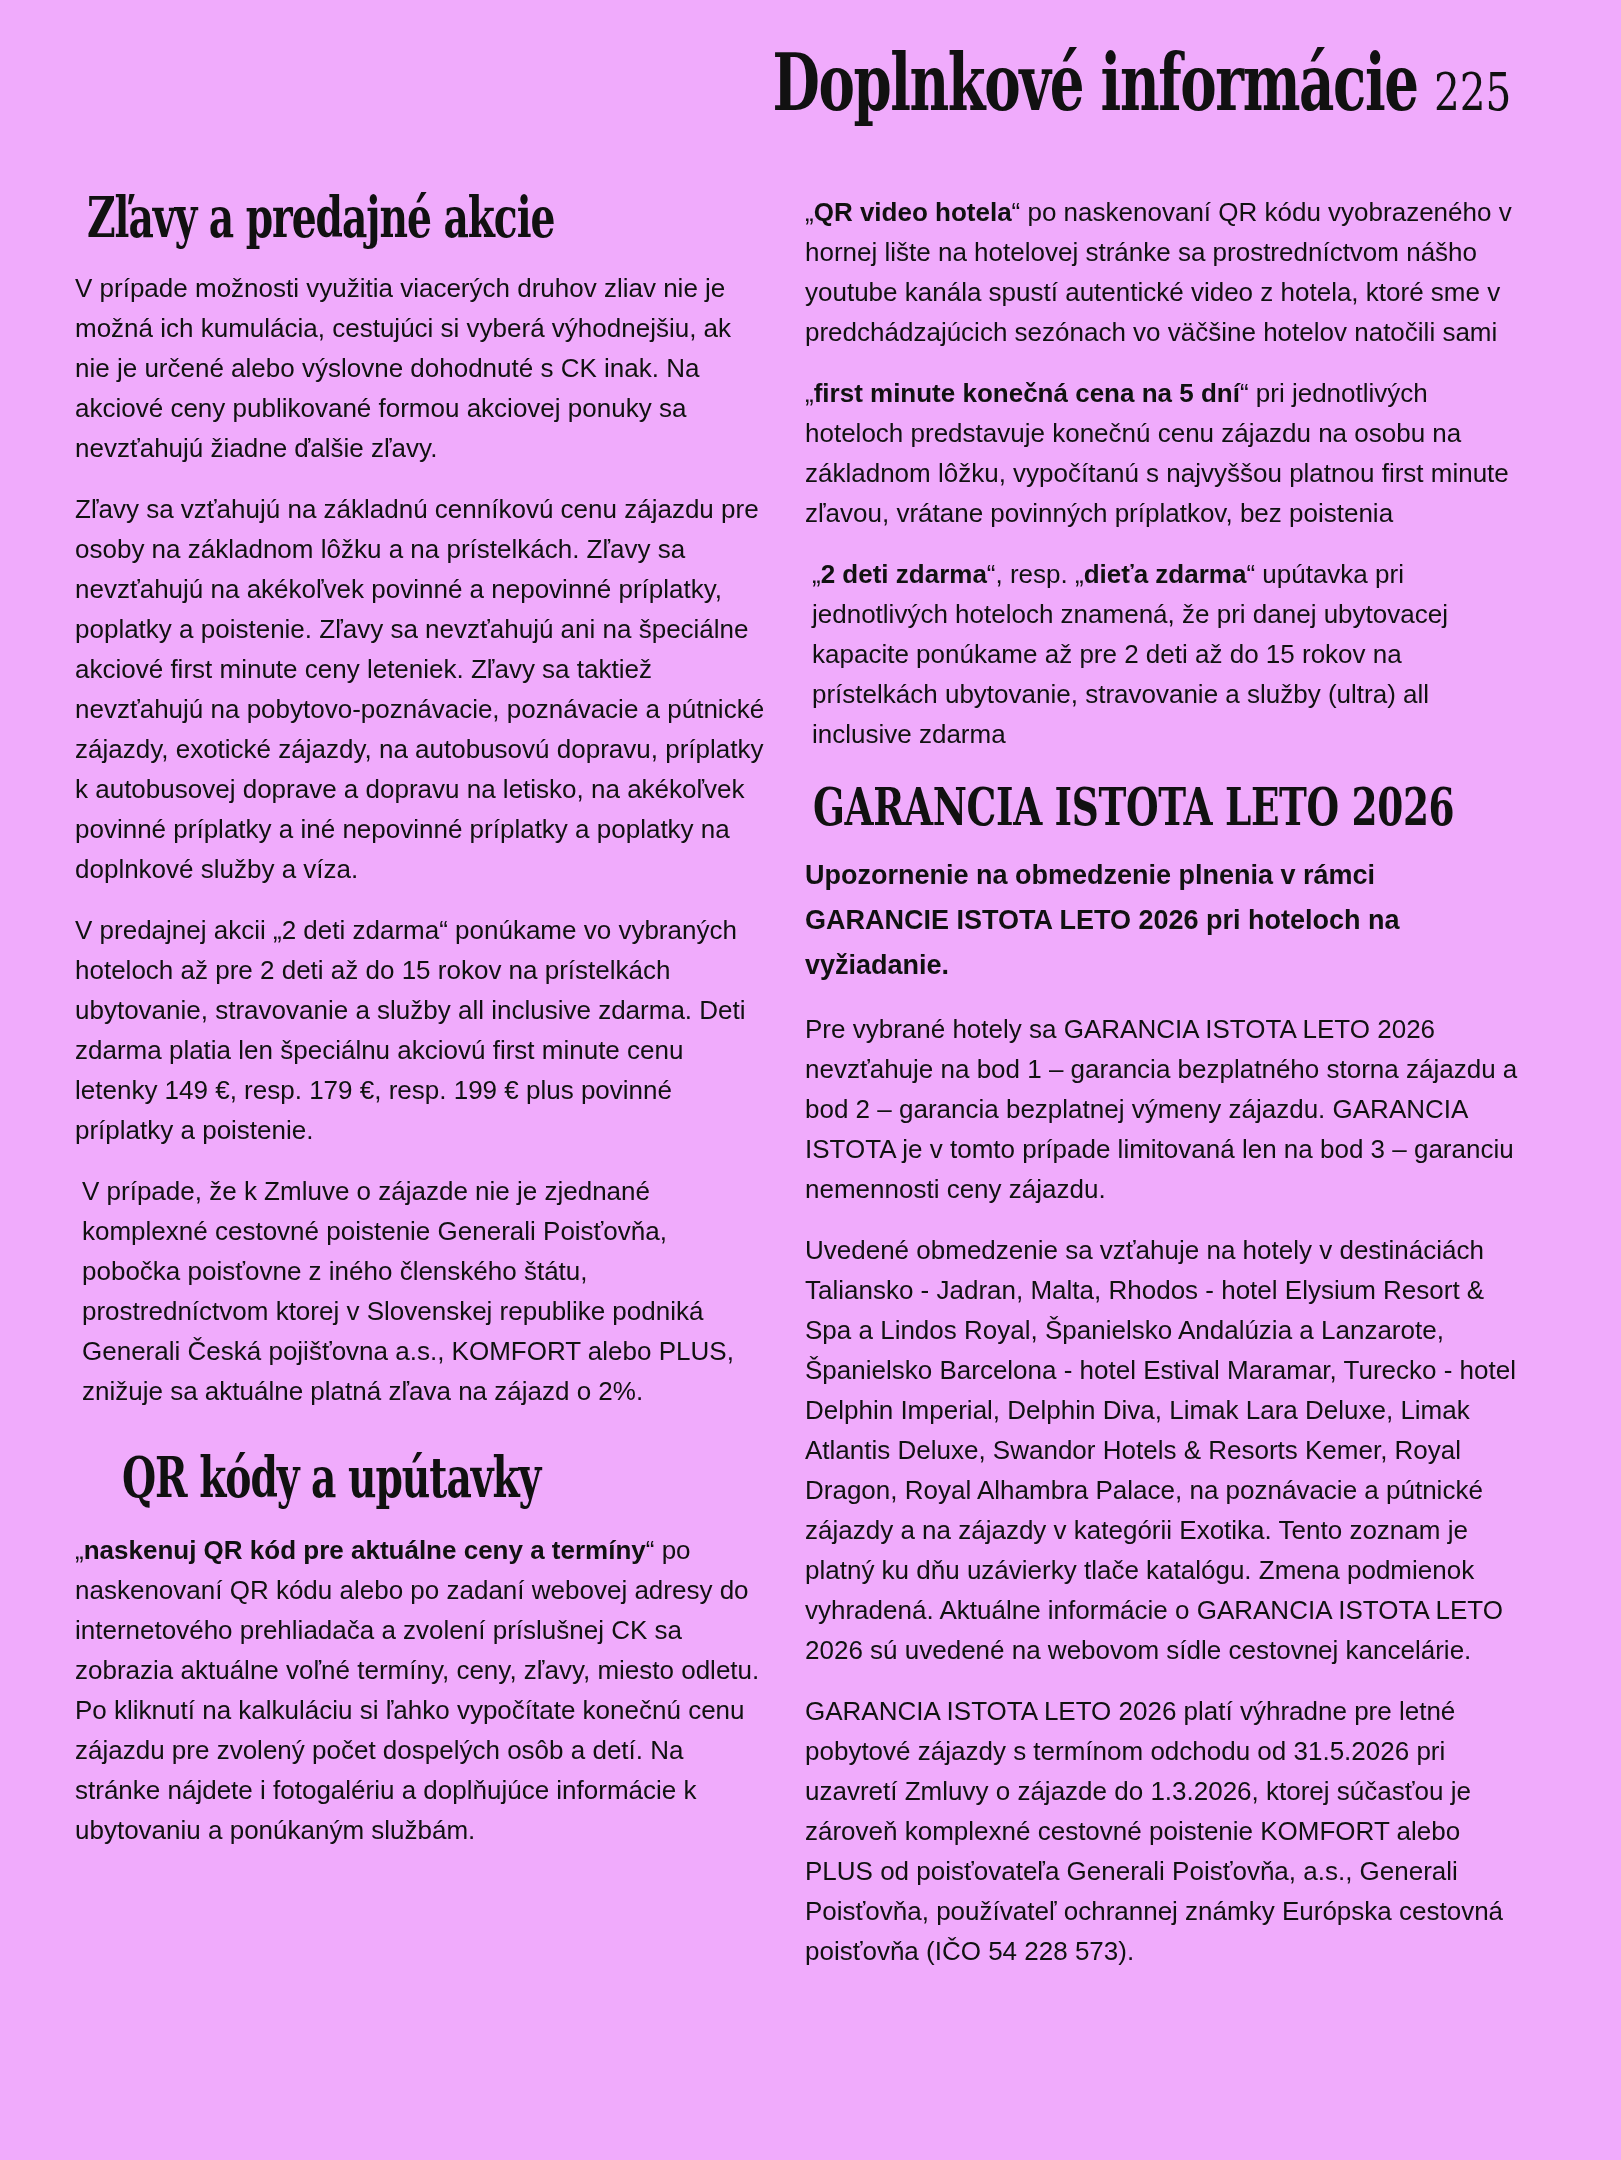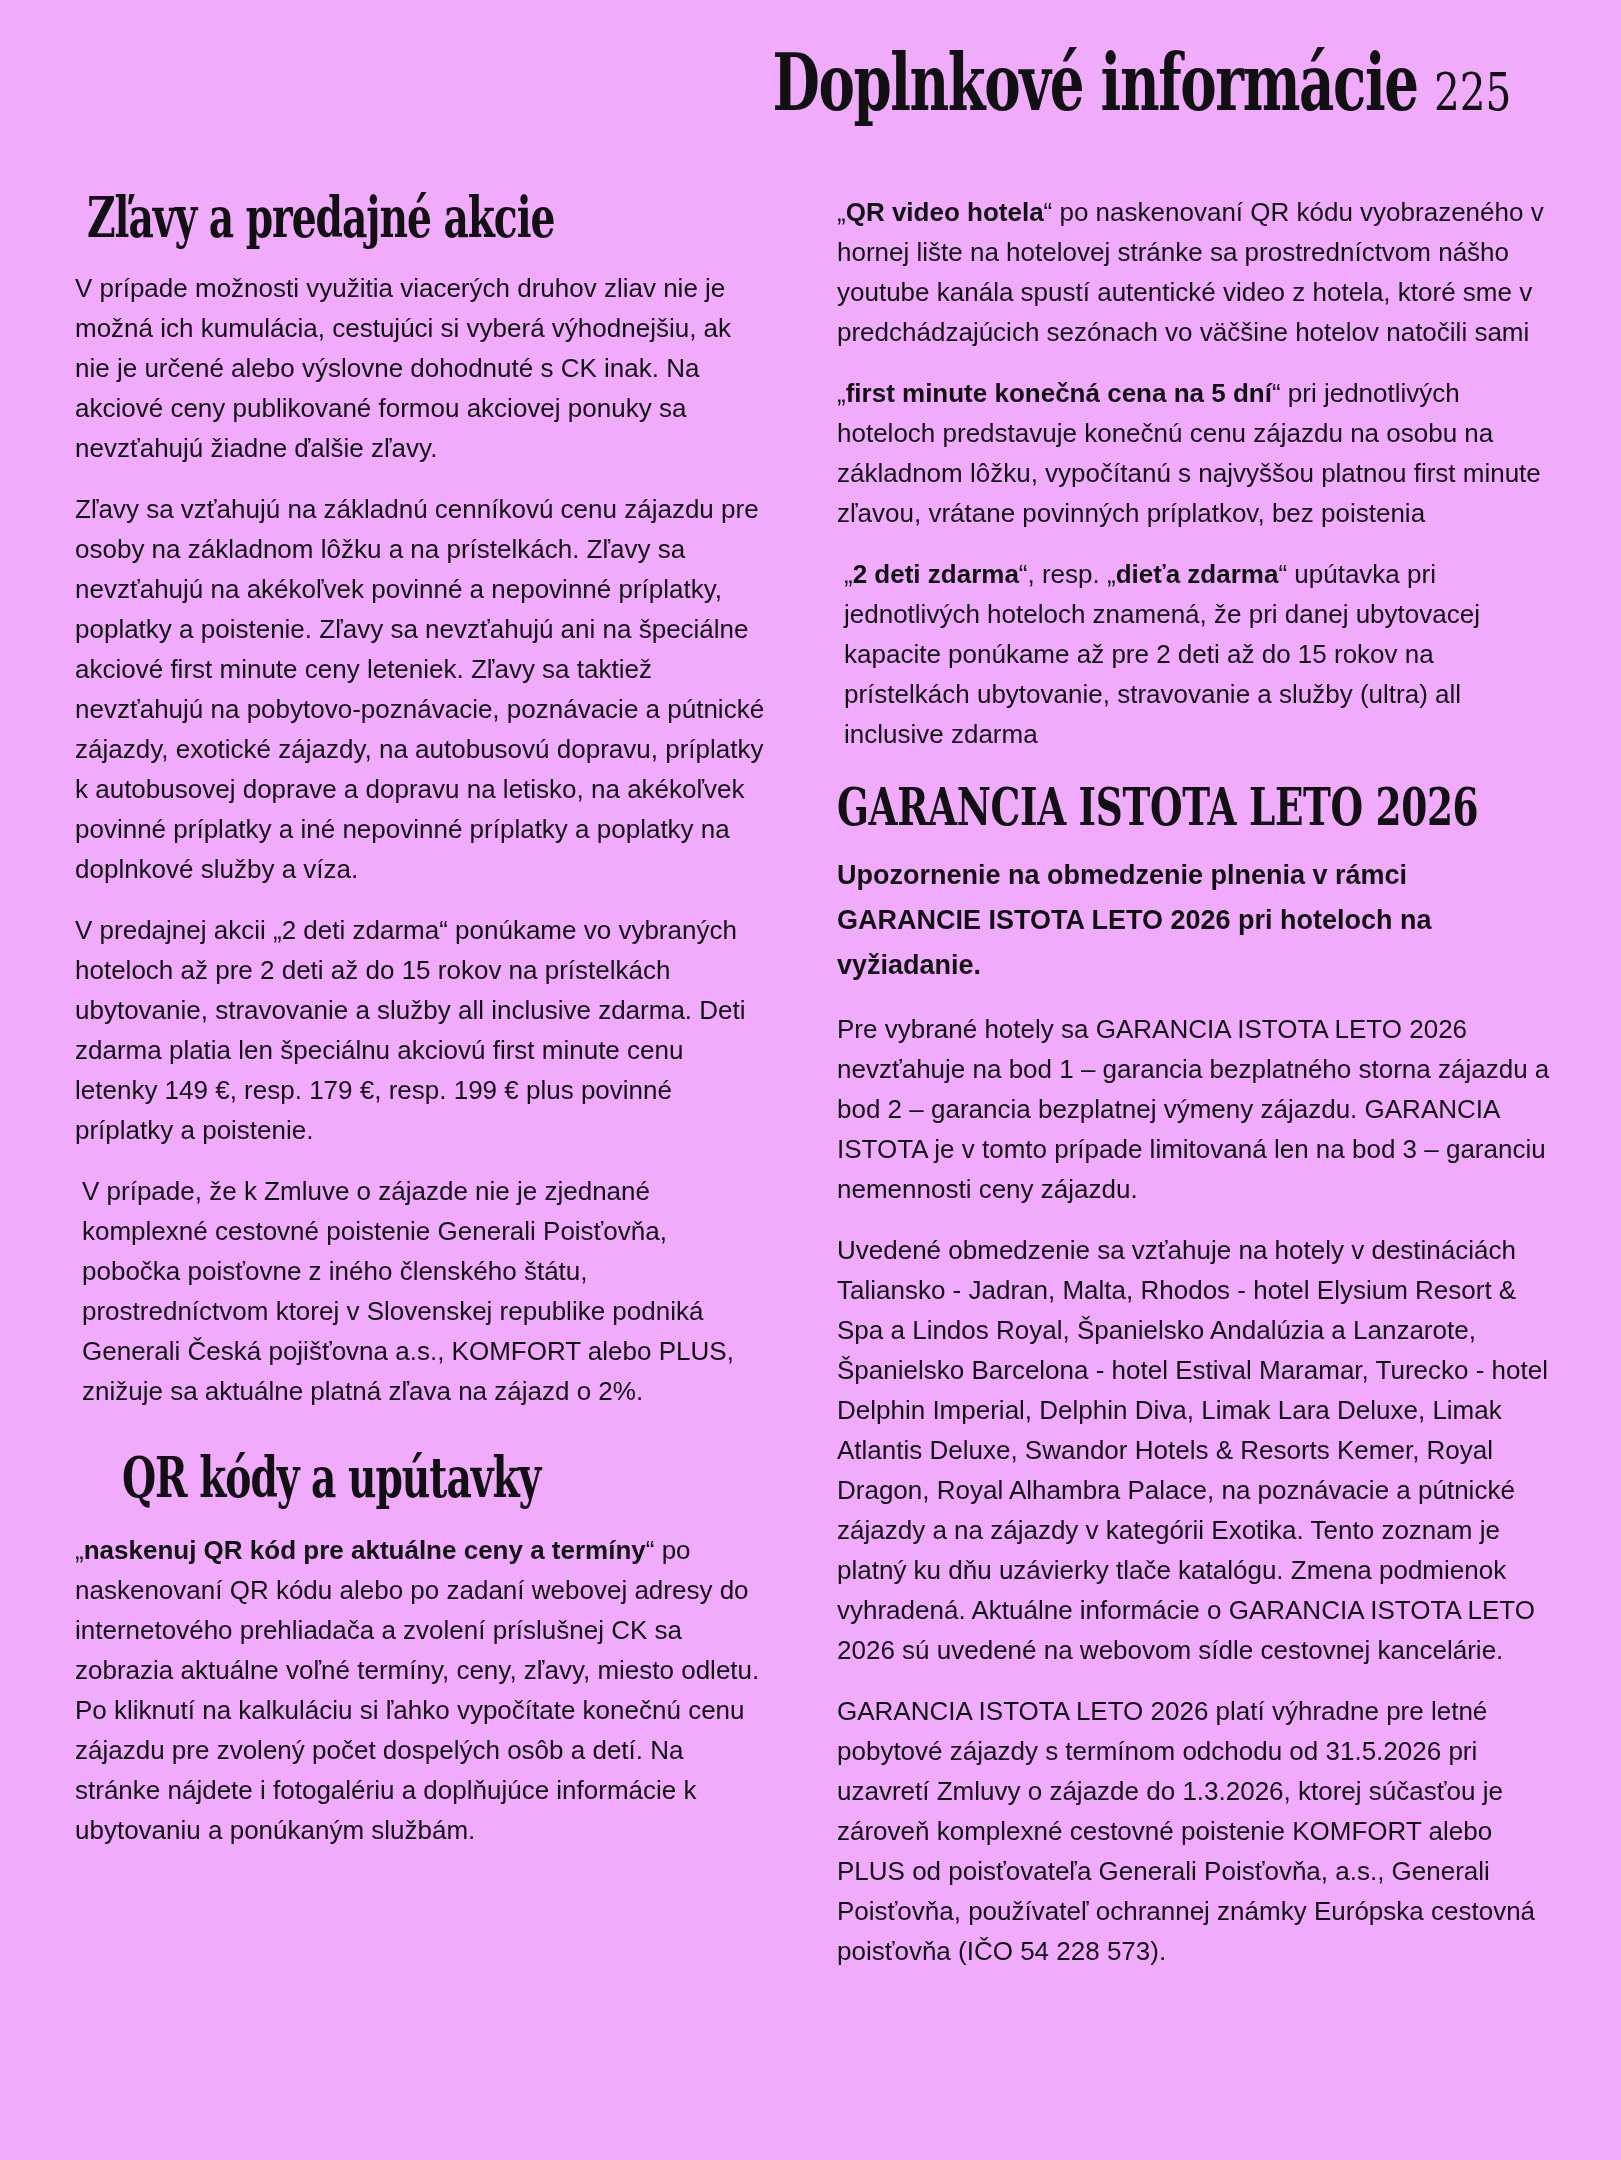--- a/index.html
+++ b/index.html
@@ -41,38 +41,38 @@
     font-size: 52px;
     line-height: 1;
     display: inline-block;
     transform: scaleX(0.78);
     transform-origin: left bottom;
   }
 
   
   .col { position: absolute; top: 150px; font-size: 26px; line-height: 40px; }
   .col-left  { left: 75px;  width: 692px; }
-  .col-right { left: 837px; width: 716px; padding-top: 42px; box-sizing: border-box; }
+  .col-right { left: 805px; width: 716px; padding-top: 42px; box-sizing: border-box; }
 
   .col p { margin: 0 0 21px 0; }
   .col p.indent { padding-left: 7px; margin-top: 13px; }
   .bseg { font-weight: bold; }
 
   
   h1, h2 { margin: 0; font-family: "DejaVu Serif", serif; font-weight: 700; line-height: 1.02; text-align: center; }
   .squeeze {
     display: inline-block;
     transform: scaleX(0.70);
     transform-origin: left bottom;
     white-space: nowrap;
     letter-spacing: -1.5px;
   }
   .h-main    { font-size: 56px; margin: 39px 0 22px 0; }
   .h-section { font-size: 56px; margin: 38px 0 24px 0; }
-  .h-garancia { font-size: 52px; margin: 26px 0 20px 0; }
+  .h-garancia { font-size: 52px; margin: 26px 0 20px 8px; }
   .h-garancia .squeeze { transform: scaleX(0.72); letter-spacing: -0.5px; }
 
   .notice {
     font-weight: bold;
     font-size: 27px;
     line-height: 45px;
   }
 </style>
 </head>
 <body>

